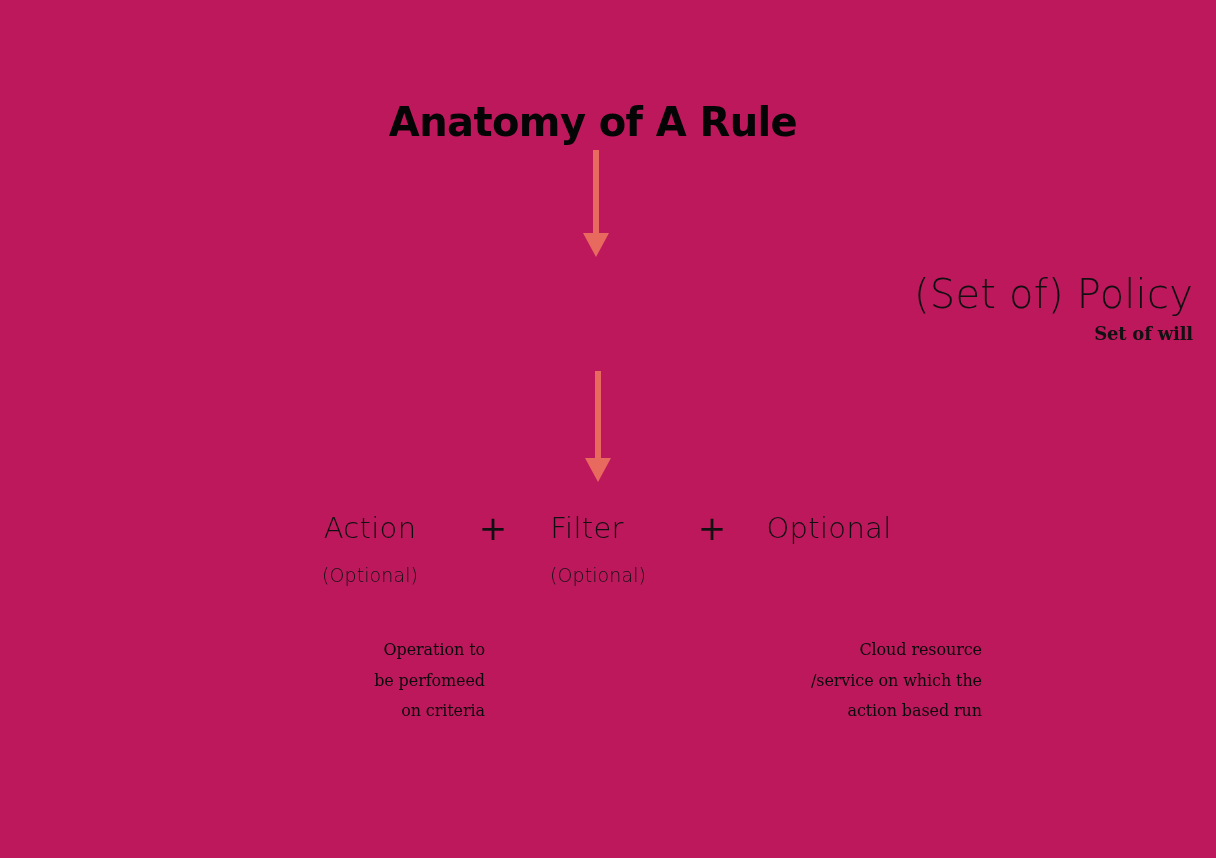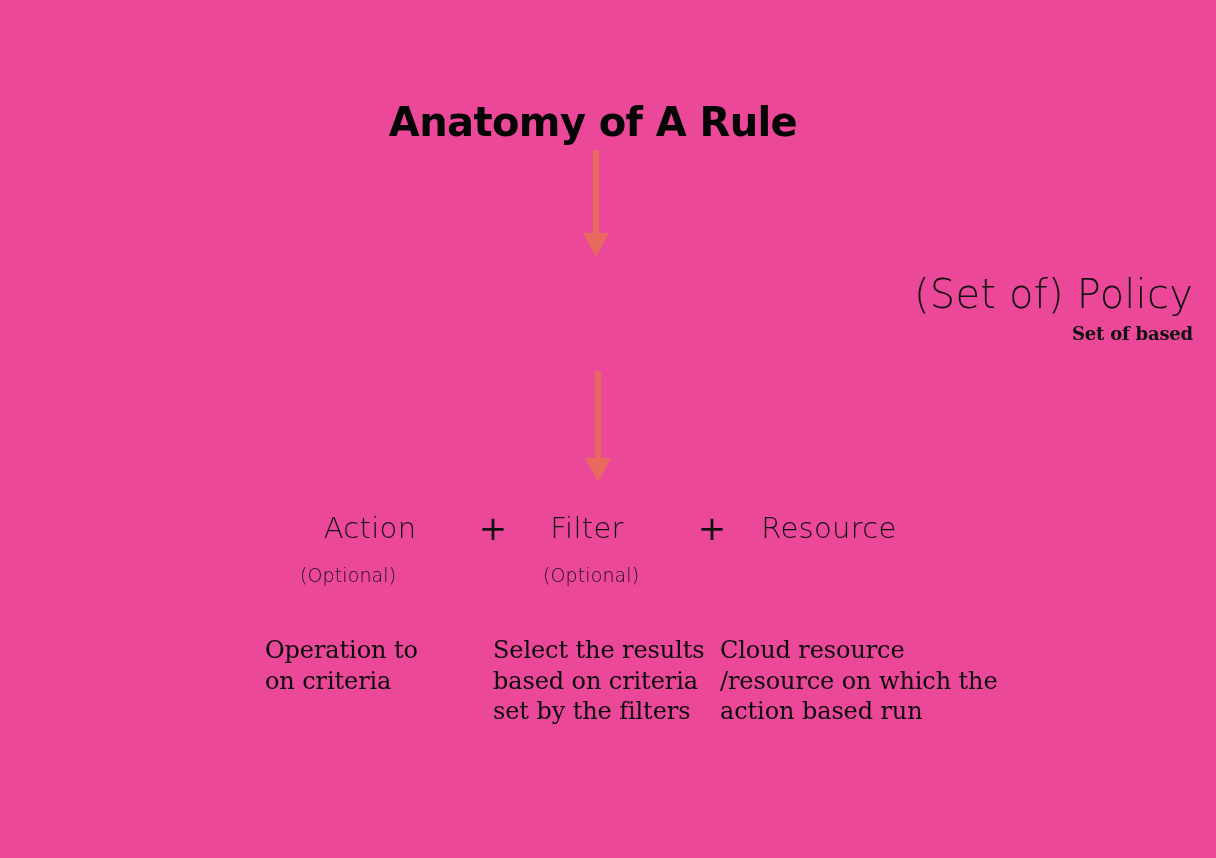--- a/index.html
+++ b/index.html
@@ -10,21 +10,21 @@
   }
   body {
     font-family: "Liberation Sans", sans-serif;
     -webkit-font-smoothing: antialiased;
   }
 
   .canvas {
     position: relative;
     width: 1216px;
     height: 858px;
-    background: #ec4899;
+    background: #be185d;
     overflow: hidden;
     margin: 0 auto;
   }
 
   
   .title {
     position: absolute;
     left: 0;
     top: 100px;
     width: 1186px;
@@ -117,35 +117,36 @@
   
   .optional {
     position: absolute;
     top: 562px;
     font-family: "DejaVu Sans", sans-serif;
     font-weight: 300;
     font-size: 19px;
     color: #121212;
     line-height: 26px;
     letter-spacing: 0.1px;
+    text-align: center;
     white-space: nowrap;
   }
   .optional-action { left: 300px; width: 140px; }
   .optional-filter { left: 543px; width: 110px; }
 
   
   .desc {
     position: absolute;
     top: 635px;
     font-family: "DejaVu Serif", serif;
     font-weight: 400;
-    font-size: 24px;
+    font-size: 16px;
     color: #0b0b0b;
     line-height: 30.5px;
-    text-align: left;
+    text-align: right;
     letter-spacing: -0.1px;
   }
   .desc-line { display: block; white-space: nowrap; }
 
   .desc-action   { left: 265px; width: 220px; }
   .desc-filter   { left: 493px; width: 220px; }
   .desc-resource { left: 720px; width: 262px; }
 </style>
 </head>
 <body>
@@ -156,51 +157,47 @@
 
   <div class="arrow arrow-1">
     <svg width="36" height="110" viewBox="0 0 36 110" aria-hidden="true">
       <rect x="15" y="0" width="6" height="88" fill="#E8695E"></rect>
       <path d="M 18 107 L 5 83 L 31 83 Z" fill="#E8695E"></path>
     </svg>
   </div>
 
   <div class="policy-wrap">
     <div class="policy-title">(Set of) Policy</div>
-    <div class="policy-sub">Set of based</div>
+    <div class="policy-sub">Set of will</div>
   </div>
 
   <div class="arrow arrow-2">
     <svg width="36" height="115" viewBox="0 0 36 115" aria-hidden="true">
       <rect x="15" y="0" width="6" height="92" fill="#E8695E"></rect>
       <path d="M 18 111 L 5 87 L 31 87 Z" fill="#E8695E"></path>
     </svg>
   </div>
 
   <div class="formula-row">
     <div class="formula-term term-action">Action</div>
     <div class="plus plus-1">+</div>
     <div class="formula-term term-filter">Filter</div>
     <div class="plus plus-2">+</div>
-    <div class="formula-term term-resource">Resource</div>
+    <div class="formula-term term-resource">Optional</div>
   </div>
 
   <div class="optional optional-action">(Optional)</div>
   <div class="optional optional-filter">(Optional)</div>
 
   <div class="desc desc-action">
     <span class="desc-line">Operation to</span>
+    <span class="desc-line">be perfomeed</span>
     <span class="desc-line">on criteria</span>
   </div>
 
-  <div class="desc desc-filter">
-    <span class="desc-line">Select the results</span>
-    <span class="desc-line">based on criteria</span>
-    <span class="desc-line">set by the filters</span>
-  </div>
 
   <div class="desc desc-resource">
     <span class="desc-line">Cloud resource</span>
-    <span class="desc-line">/resource on which the</span>
+    <span class="desc-line">/service on which the</span>
     <span class="desc-line">action based run</span>
   </div>
 
 </div>
 
 </body></html>

